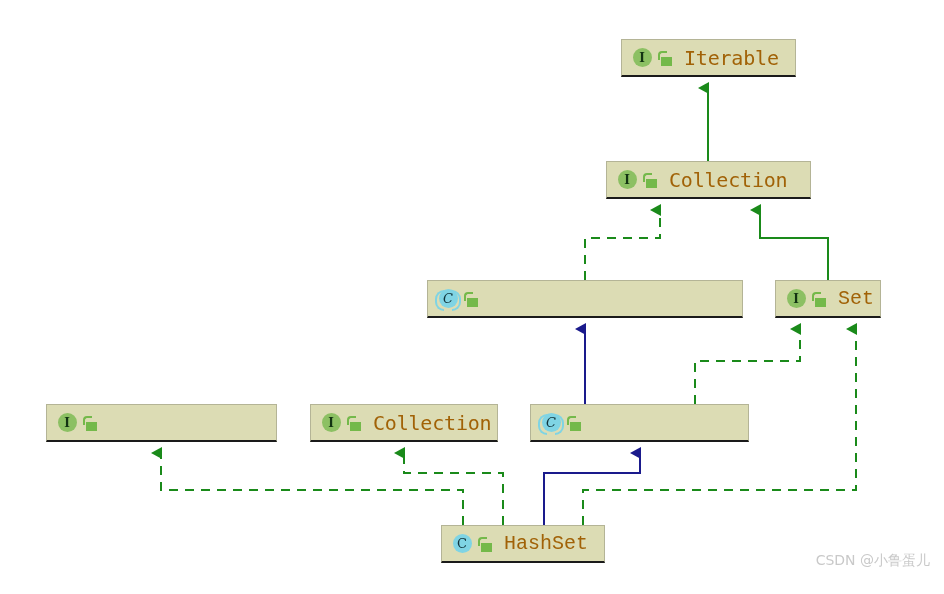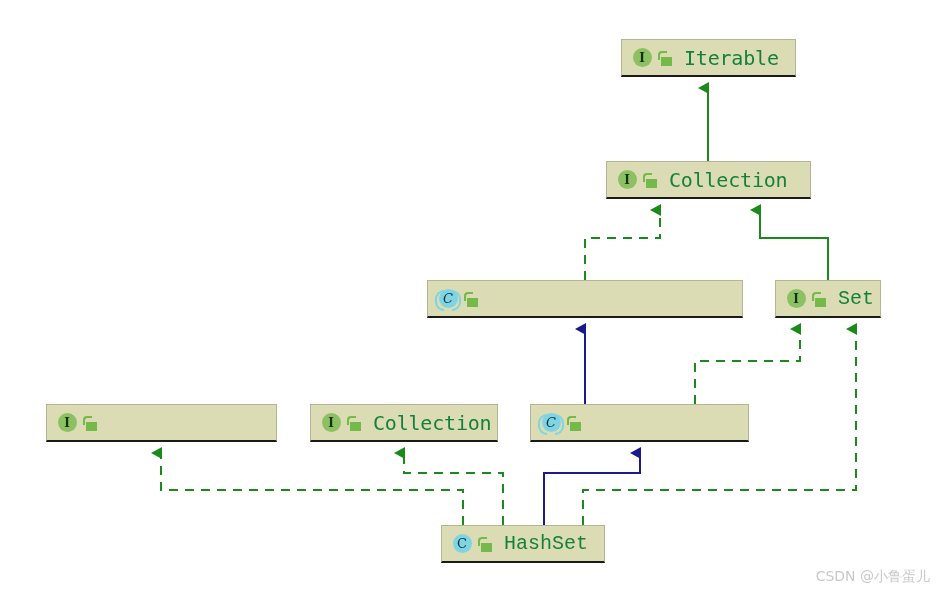--- a/index.html
+++ b/index.html
@@ -33,21 +33,21 @@
     box-sizing: border-box;
     background: #dcdcb4;
     border: 1px solid #b4b496;
     border-bottom: 2px solid #1a1a1a;
     display: flex;
     align-items: center;
     padding: 0 12px 0 9px;
     z-index: 5;
   }
   .node-label {
-    color: #15803d;
+    color: #a16207;
     font-size: 20px;
     line-height: 20px;
     white-space: nowrap;
   }
   .node.mono .node-label {
     font-family: "DejaVu Sans Mono", "Liberation Mono", monospace;
     letter-spacing: -0.2px;
   }
   .node.sans .node-label {
     font-family: Liberation Mono, monospace;
@@ -136,21 +136,21 @@
     border: 2px solid #74b94a;
     border-bottom: none;
     border-right: none;
     border-radius: 4px 0 0 0;
   }
 
   
   #watermark {
     position: absolute;
     right: 14px;
-    bottom: 8px;
+    bottom: 24px;
     color: #c9c9c9;
     font-size: 14px;
     font-family: "DejaVu Sans", "Liberation Sans", sans-serif;
     white-space: nowrap;
     z-index: 6;
   }
 </style>
 </head>
 <body>
 

